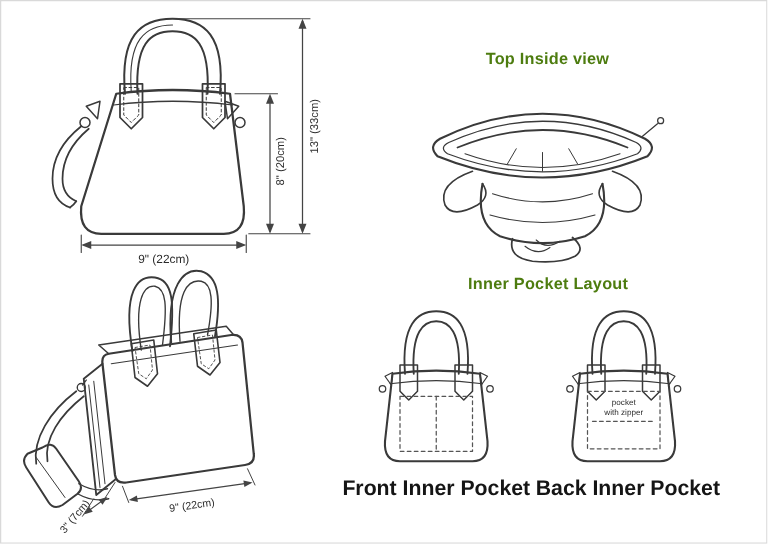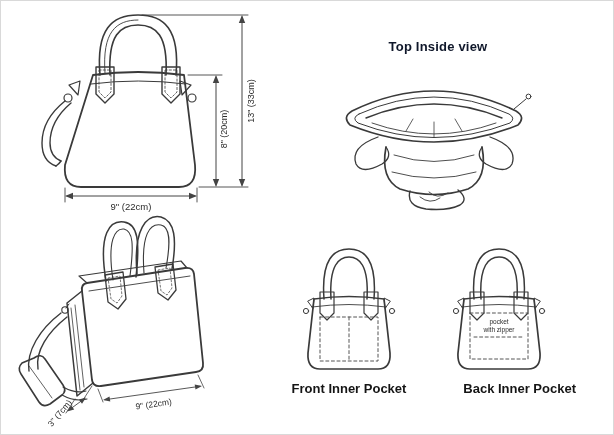--- a/index.html
+++ b/index.html
@@ -9,27 +9,27 @@
     background:#ffffff;
     border:1px solid #d9d9d9;
     box-sizing:border-box;
     font-family:"Liberation Sans",sans-serif;
     overflow:hidden;
   }
   .abs{position:absolute;}
   .heading{
     font-weight:bold;
     font-size:13px;
-    color:#0f172a;
+    color:#4d7c0f;
     text-align:center;
     letter-spacing:.2px;
   }
   .caption{
     font-weight:bold;
-    font-size:13px;
+    font-size:17px;
     color:#151515;
     text-align:center;
   }
   svg{display:block;}
   svg text{
     font-family:"Liberation Sans",sans-serif;
     fill:#2b2b2b;
   }
 </style>
 </head>
@@ -170,20 +170,21 @@
           <line x1="96" y1="188.7" x2="191" y2="175.3" stroke-width="0.9"></line>
           <polygon points="94,189 101.3,190.6 100.5,185.4" fill="#444444" stroke="none"></polygon>
           <polygon points="193,175 186.5,178.6 185.7,173.4" fill="#444444" stroke="none"></polygon>
         </g>
       </g>
       <text x="53" y="204" text-anchor="middle" font-size="8.5" transform="rotate(-50 53 204)">3" (7cm)</text>
       <text x="145" y="196" text-anchor="middle" font-size="8.5" transform="rotate(-8 145 196)">9" (22cm)</text>
     </svg>
   </div>
 
+  <div class="abs heading" style="left:330px;top:218px;width:215px;">Inner Pocket Layout</div>
 
   <div class="abs" style="left:283px;top:240px;">
     <svg width="130" height="135" viewBox="0 0 130 135">
       <g stroke="#3a3a3a" fill="none" stroke-linecap="round" stroke-linejoin="round">
         <g>
           <path d="M40,58 C37,18 50,8 65,8 C80,8 93,18 90,58" stroke-width="1.5"></path>
           <path d="M47,58 C45,24 55,16 65,16 C75,16 85,24 83,58" stroke-width="1.5"></path>
         </g>
         <g>
           <path d="M30,58 Q65,53 100,58 L106,112 Q107,128 94,128 L36,128 Q23,128 24,112 Z" stroke-width="1.7"></path>

